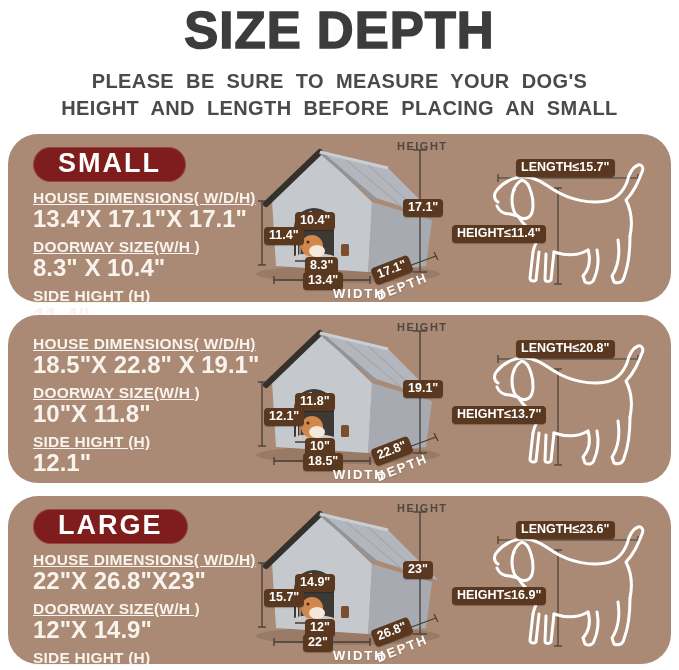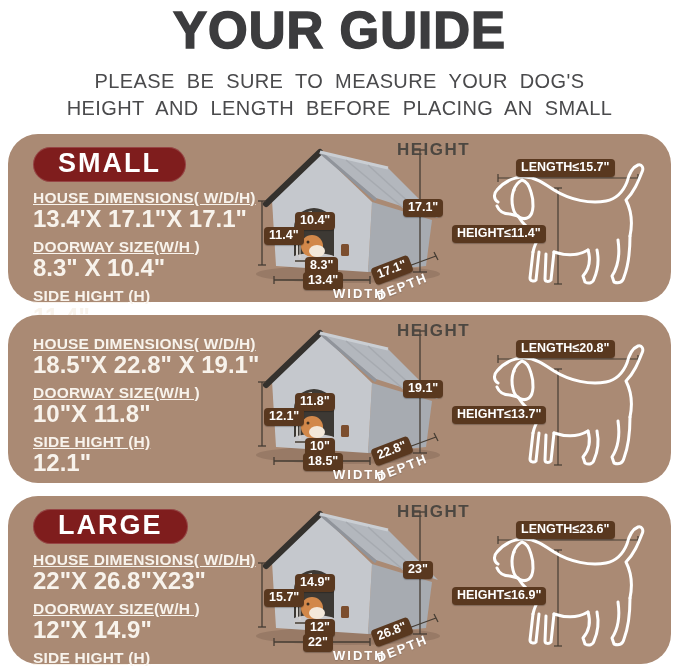--- a/index.html
+++ b/index.html
@@ -7,21 +7,21 @@
     width:679px;height:670px;background:#ffffff;overflow:hidden;
     font-family:"Liberation Sans",sans-serif;
     -webkit-font-smoothing:antialiased;
   }
   .title{
     text-align:center;font-size:51px;font-weight:900;color:#3c3c3e;
     letter-spacing:1px;margin:4px 0 10px 0;line-height:1.05;
     -webkit-text-stroke:1.5px #3c3c3e;
   }
   .subtitle{
-    text-align:center;font-size:20px;font-weight:400;color:#494а4b;
+    text-align:center;font-size:20px;font-weight:700;color:#494а4b;
     color:#4a4a4c;line-height:1.35;letter-spacing:.4px;word-spacing:6px;margin:0 0 12px 0;
   }
   .panel{
     position:relative;height:168px;margin:0 8px 13px 8px;
     background:#aa8a74;border-radius:30px;
   }
   
   .info{position:absolute;left:25px;top:13px;width:225px;}
   .size-badge{
     display:inline-block;background:#7f1d1d;color:#ffffff;
@@ -43,41 +43,41 @@
   .tag{
     position:absolute;background:#59381f;color:#fff;
     font-size:12.5px;font-weight:700;line-height:1.2;
     padding:1px 5px 2px 5px;border-radius:4px;white-space:nowrap;
     box-shadow:0 1px 1px rgba(0,0,0,.25);
   }
   .ax{
     position:absolute;color:#ffffff;font-size:13px;font-weight:700;
     letter-spacing:2px;white-space:nowrap;text-shadow:0 1px 1px rgba(0,0,0,.15);
   }
-  .ax-height{color:#4c4741;text-shadow:none;letter-spacing:1.5px;font-size:17px;}
+  .ax-height{color:#4c4741;text-shadow:none;letter-spacing:1.5px;font-size:11px;}
   .t-doorh{left:47px;top:74px;}
   .t-side{left:16px;top:89px;}
   .t-doorw{left:57px;top:119px;}
   .t-width{left:55px;top:134px;}
   .ax-width{left:50px;top:148px;margin-left:35px;}
   .t-depth{left:124px;top:123px;transform:rotate(-21deg);}
   .ax-depth{left:127px;top:141px;transform:rotate(-21deg);}
   .t-height{left:155px;top:61px;}
   .ax-h{left:149px;top:2px;}
   
   .dog-region{position:absolute;left:440px;top:10px;width:218px;height:150px;}
   .dog-region svg{position:absolute;left:0;top:0;}
   .t-length{left:68px;top:15px;}
   .t-dheight{left:4px;top:81px;}
 </style>
 </head>
 <body>
 
 <header>
-  <h1 class="title">YOUR GUIDE</h1>
+  <h1 class="title">SIZE DEPTH</h1>
   <p class="subtitle"><span>PLEASE BE SURE TO MEASURE YOUR DOG'S</span><br>
   <span>HEIGHT AND LENGTH BEFORE PLACING AN SMALL</span></p>
 </header>
 
 <section class="panel">
   <div class="info">
     <div class="size-badge">SMALL</div>
     <div class="dim-label">HOUSE DIMENSIONS( W/D/H)</div>
     <div class="dim-value">13.4'X 17.1"X 17.1"</div>
     <div class="dim-label">DOORWAY SIZE(W/H )</div>

